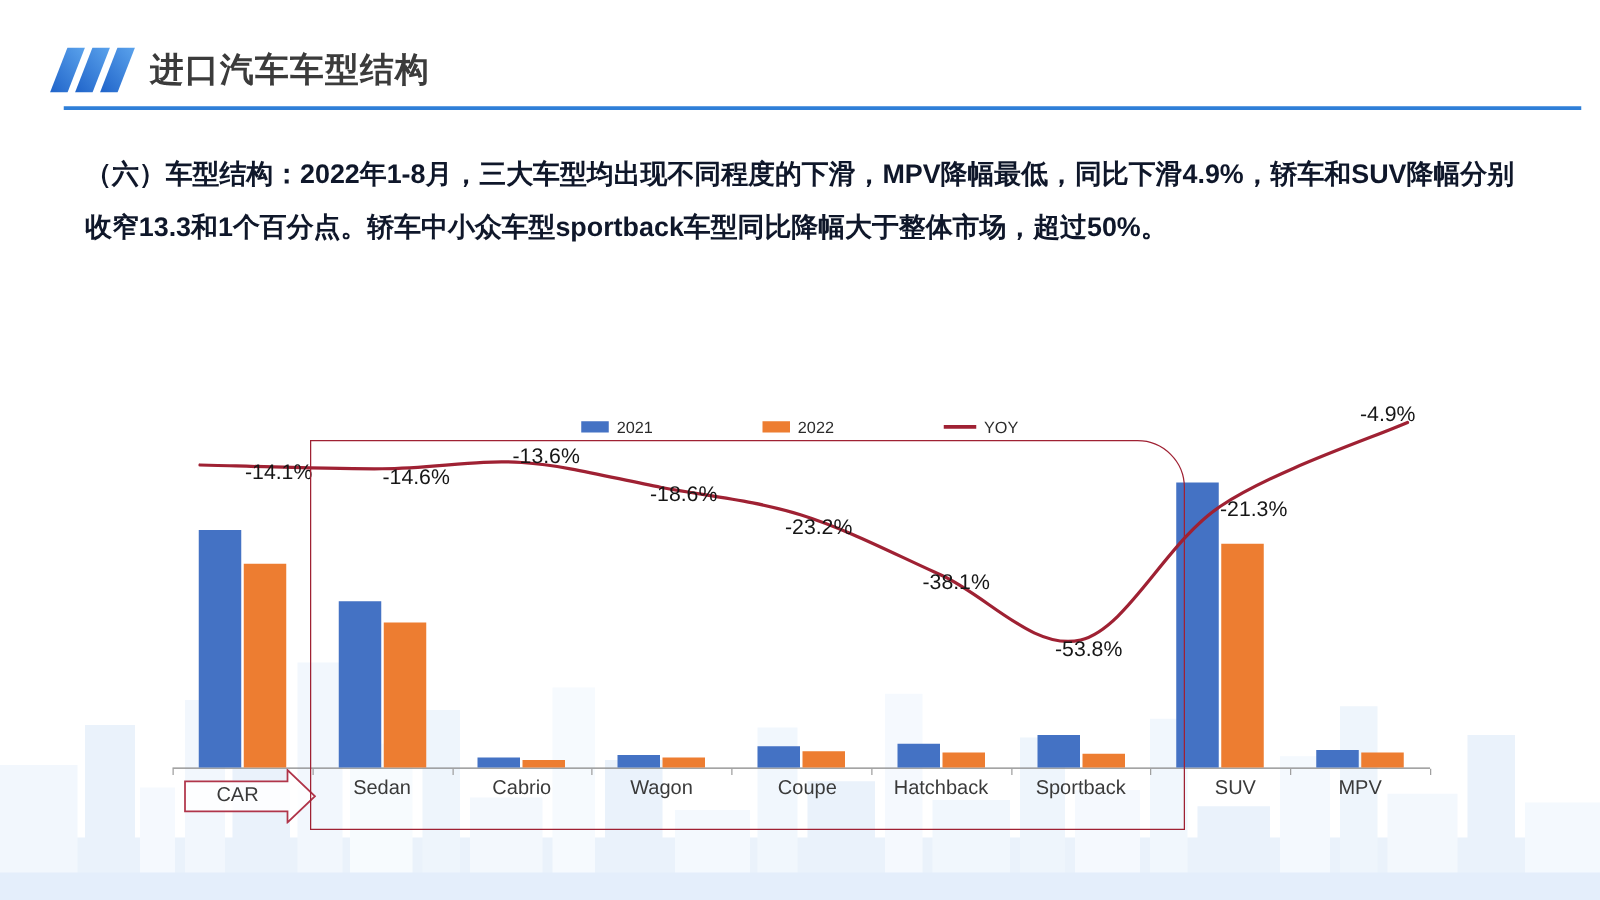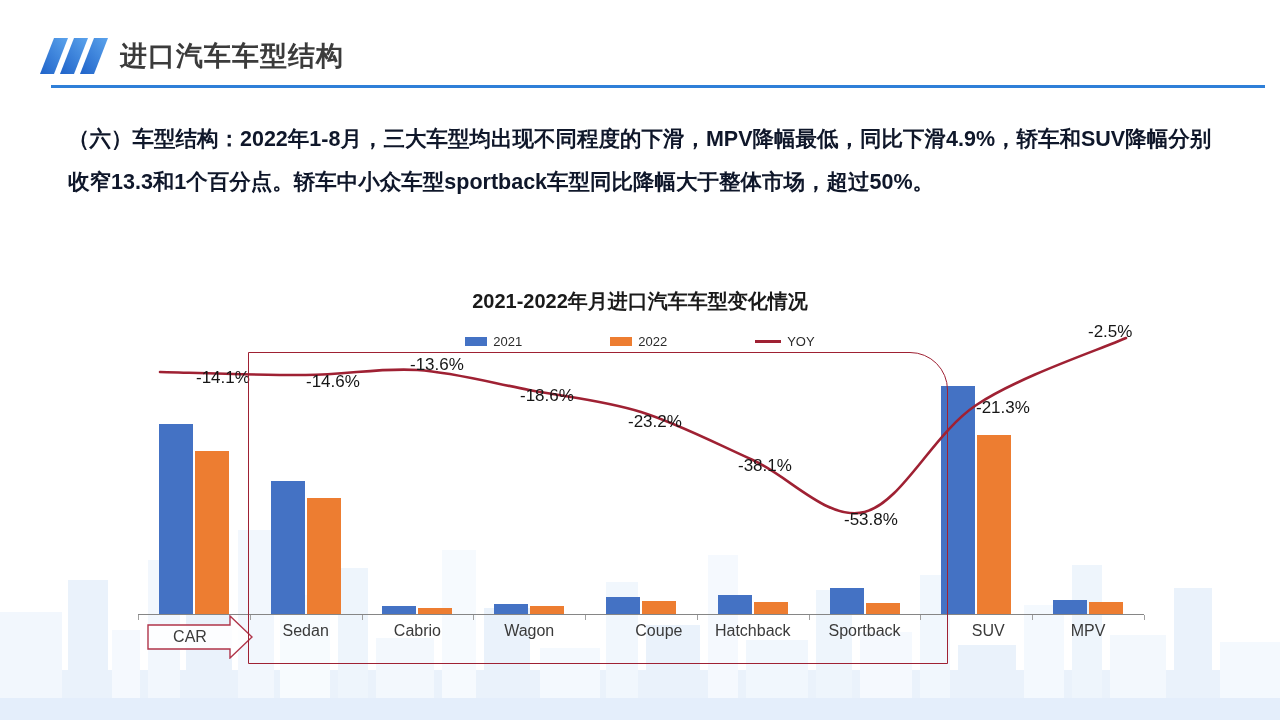--- a/index.html
+++ b/index.html
@@ -269,21 +269,20 @@
     <polygon points="54,0 68,0 54,36 40,36" fill="url(#slashgrad)"></polygon>
   </svg>
   <div id="header-title">进口汽车车型结构</div>
   <div id="header-rule"></div>
 </div>
 
 <div id="paragraph">（六）车型结构：2022年1-8月，三大车型均出现不同程度的下滑，MPV降幅最低，同比下滑4.9%，轿车和SUV降幅分别收窄13.3和1个百分点。轿车中小众车型sportback车型同比降幅大于整体市场，超过50%。</div>
 
 <div id="chart">
 
-  <div id="chart-title">2021-2022年月进口汽车车型变化情况</div>
 
   <div id="legend">
     <div class="legend-item">
       <span class="legend-swatch" style="background:#4472c4"></span>
       <span>2021</span>
     </div>
     <div class="legend-item">
       <span class="legend-swatch" style="background:#ed7d31"></span>
       <span>2022</span>
     </div>
@@ -332,29 +331,29 @@
     </svg>
     <div id="yoy-labels">
         <div class="yoy-label" style="left: 58px; top: 53px;">-14.1%</div>
         <div class="yoy-label" style="left: 168px; top: 57px;">-14.6%</div>
         <div class="yoy-label" style="left: 272px; top: 40px;">-13.6%</div>
         <div class="yoy-label" style="left: 382px; top: 71px;">-18.6%</div>
         <div class="yoy-label" style="left: 490px; top: 97px;">-23.2%</div>
         <div class="yoy-label" style="left: 600px; top: 141px;">-38.1%</div>
         <div class="yoy-label" style="left: 706px; top: 195px;">-53.8%</div>
         <div class="yoy-label" style="left: 838px; top: 83px;">-21.3%</div>
-        <div class="yoy-label" style="left: 950px; top: 7px;">-2.5%</div>
+        <div class="yoy-label" style="left: 950px; top: 7px;">-4.9%</div>
       </div>
   </div>
 
   <div id="xlabels">
       <div class="xlabel" style="left: 111.778px; width: 111.778px;">Sedan</div>
       <div class="xlabel" style="left: 223.556px; width: 111.778px;">Cabrio</div>
       <div class="xlabel" style="left: 335.333px; width: 111.778px;">Wagon</div>
-      <div class="xlabel" style="left: 465px; width: 111.778px; text-align: center;">Coupe</div>
+      <div class="xlabel" style="left: 452px; width: 111.778px; text-align: center;">Coupe</div>
       <div class="xlabel" style="left: 558.889px; width: 111.778px;">Hatchback</div>
       <div class="xlabel" style="left: 670.667px; width: 111.778px;">Sportback</div>
       <div class="xlabel" style="left: 782.444px; width: 111.778px; padding-left: 12px;">SUV</div>
       <div class="xlabel" style="left: 894.222px; width: 111.778px;">MPV</div>
     </div>
 
   <svg id="car-arrow" viewBox="0 0 106 44">
     <polygon points="1,10 83,10 83,1 105,22 83,43 83,34 1,34" fill="#ffffff" fill-opacity="0.85" stroke="#b0354a" stroke-width="1.4"></polygon>
   </svg>
   <div id="car-arrow-label">CAR</div>

